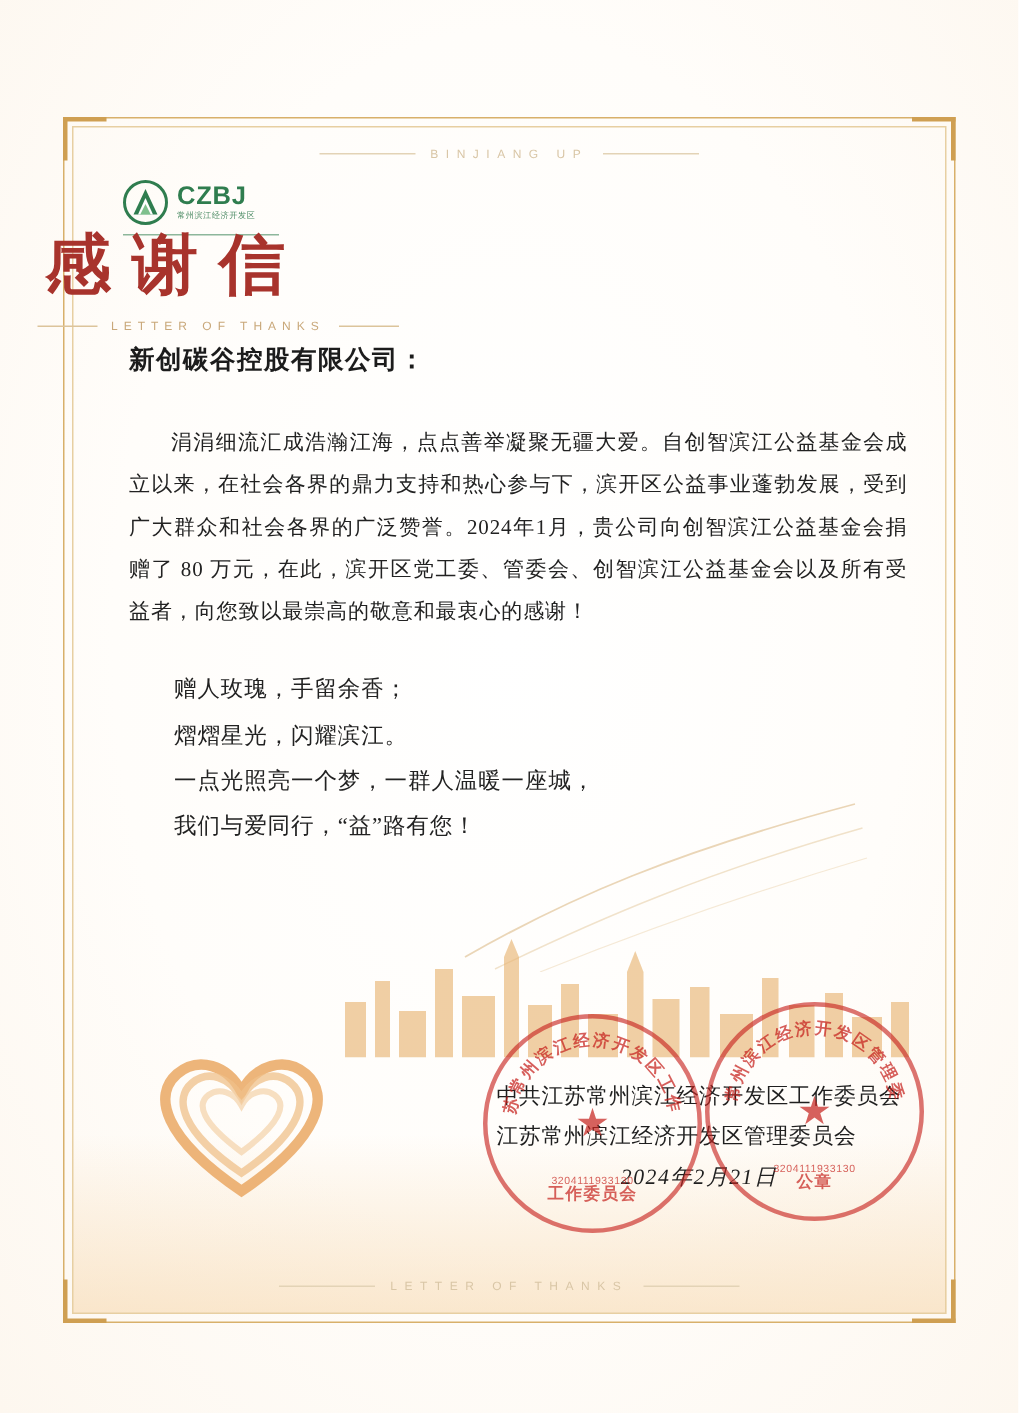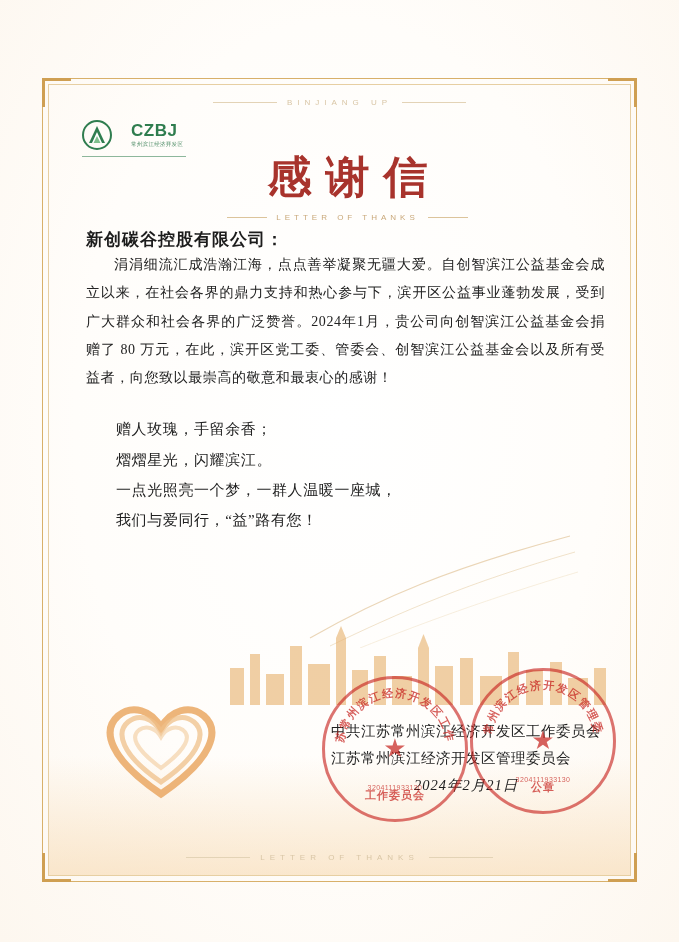--- a/index.html
+++ b/index.html
@@ -78,21 +78,21 @@
     margin: 0 10px;
   }
 
   
   .logo {
     position: absolute;
     left: 82px;
     top: 120px;
     display: flex;
     align-items: center;
-    gap: 19px;
+    gap: 6px;
   }
   .logo-mark {
     width: 30px;
     height: 30px;
     position: relative;
   }
   .logo-text {
     display: flex;
     flex-direction: column;
     line-height: 1;
@@ -120,21 +120,20 @@
     background: #2f7d4f;
     opacity: .55;
   }
 
   
   .title-block {
     position: absolute;
     left: 16px;
     right: 0;
     top: 152px;
-    text-align: center;
   }
   .title {
     font-family: "DejaVu Serif", "Liberation Serif", serif;
     font-size: 44px;
     font-weight: bold;
     letter-spacing: 14px;
     color: #a8332c;
     text-indent: 14px;
     line-height: 1.15;
   }
@@ -159,21 +158,21 @@
     position: absolute;
     left: 86px;
     right: 74px;
     top: 228px;
   }
   .salutation {
     font-size: 17px;
     font-weight: bold;
     color: #1c1c1c;
     letter-spacing: 1px;
-    margin-bottom: 0;
+    margin-bottom: 31px;
   }
   .para {
     font-size: 14px;
     line-height: 2.02;
     text-align: justify;
     text-indent: 2em;
     letter-spacing: 0.6px;
     color: #222;
     margin: 0 0 2px 0;
   }

